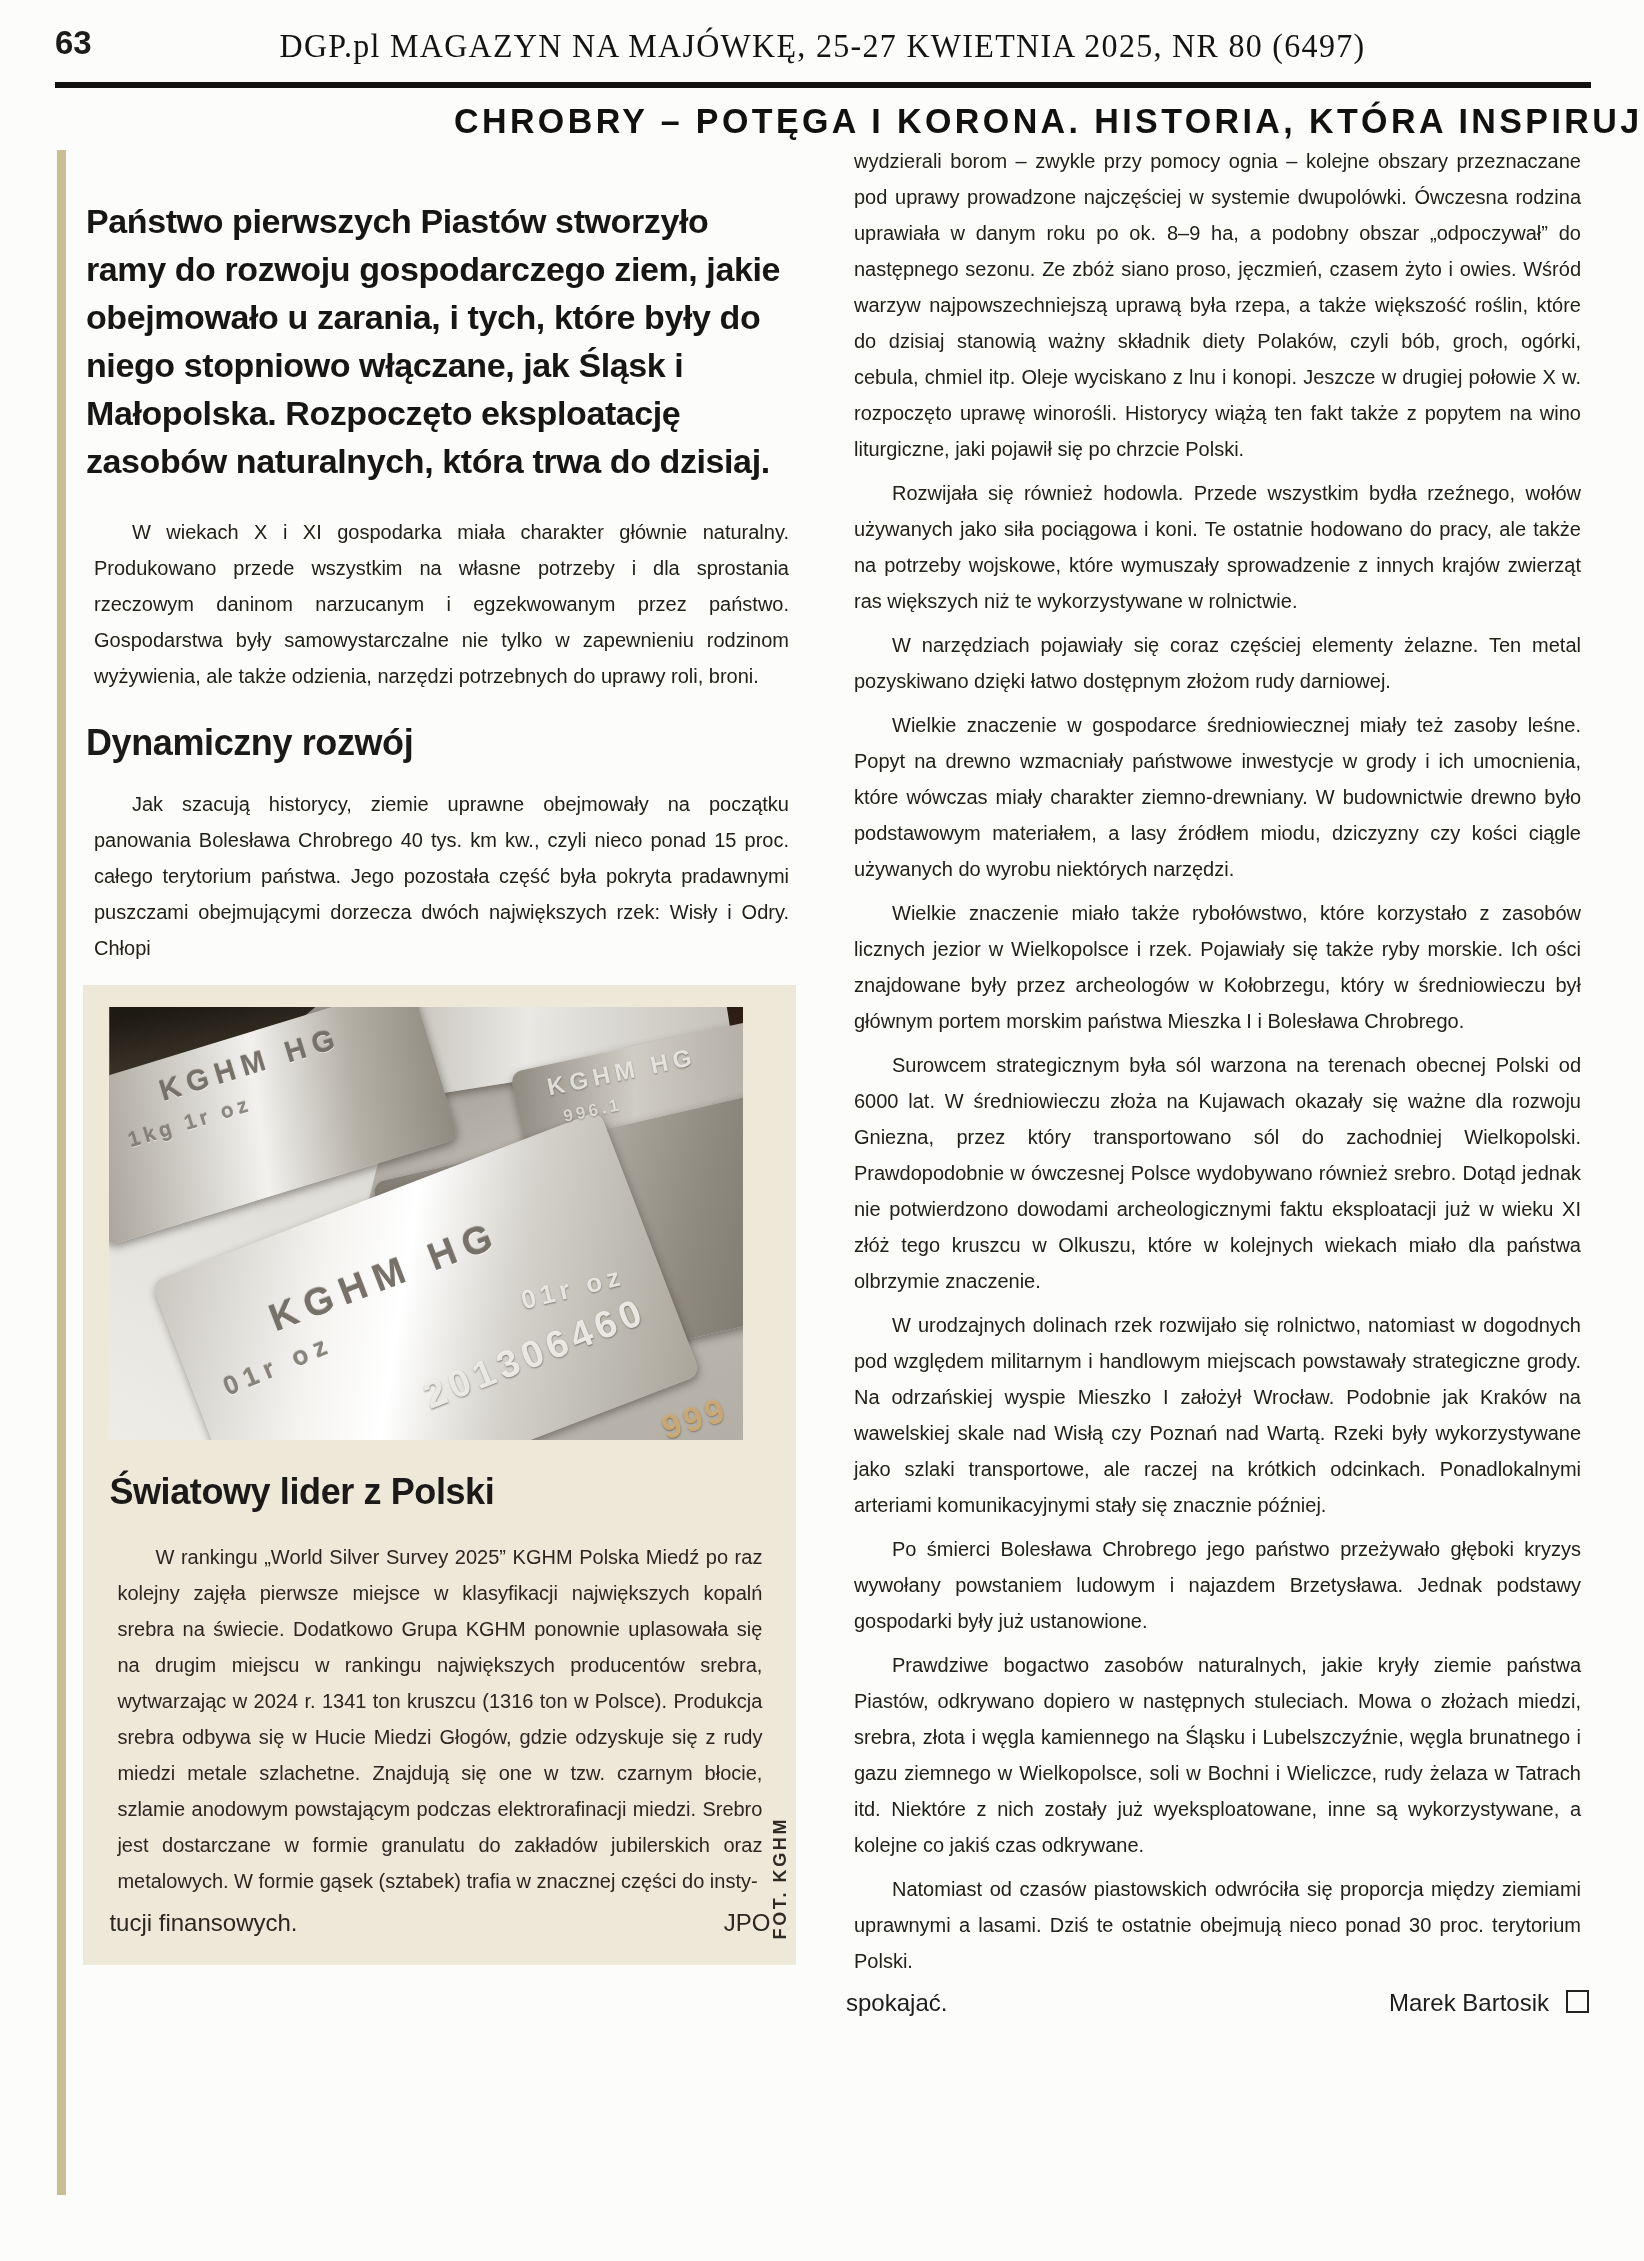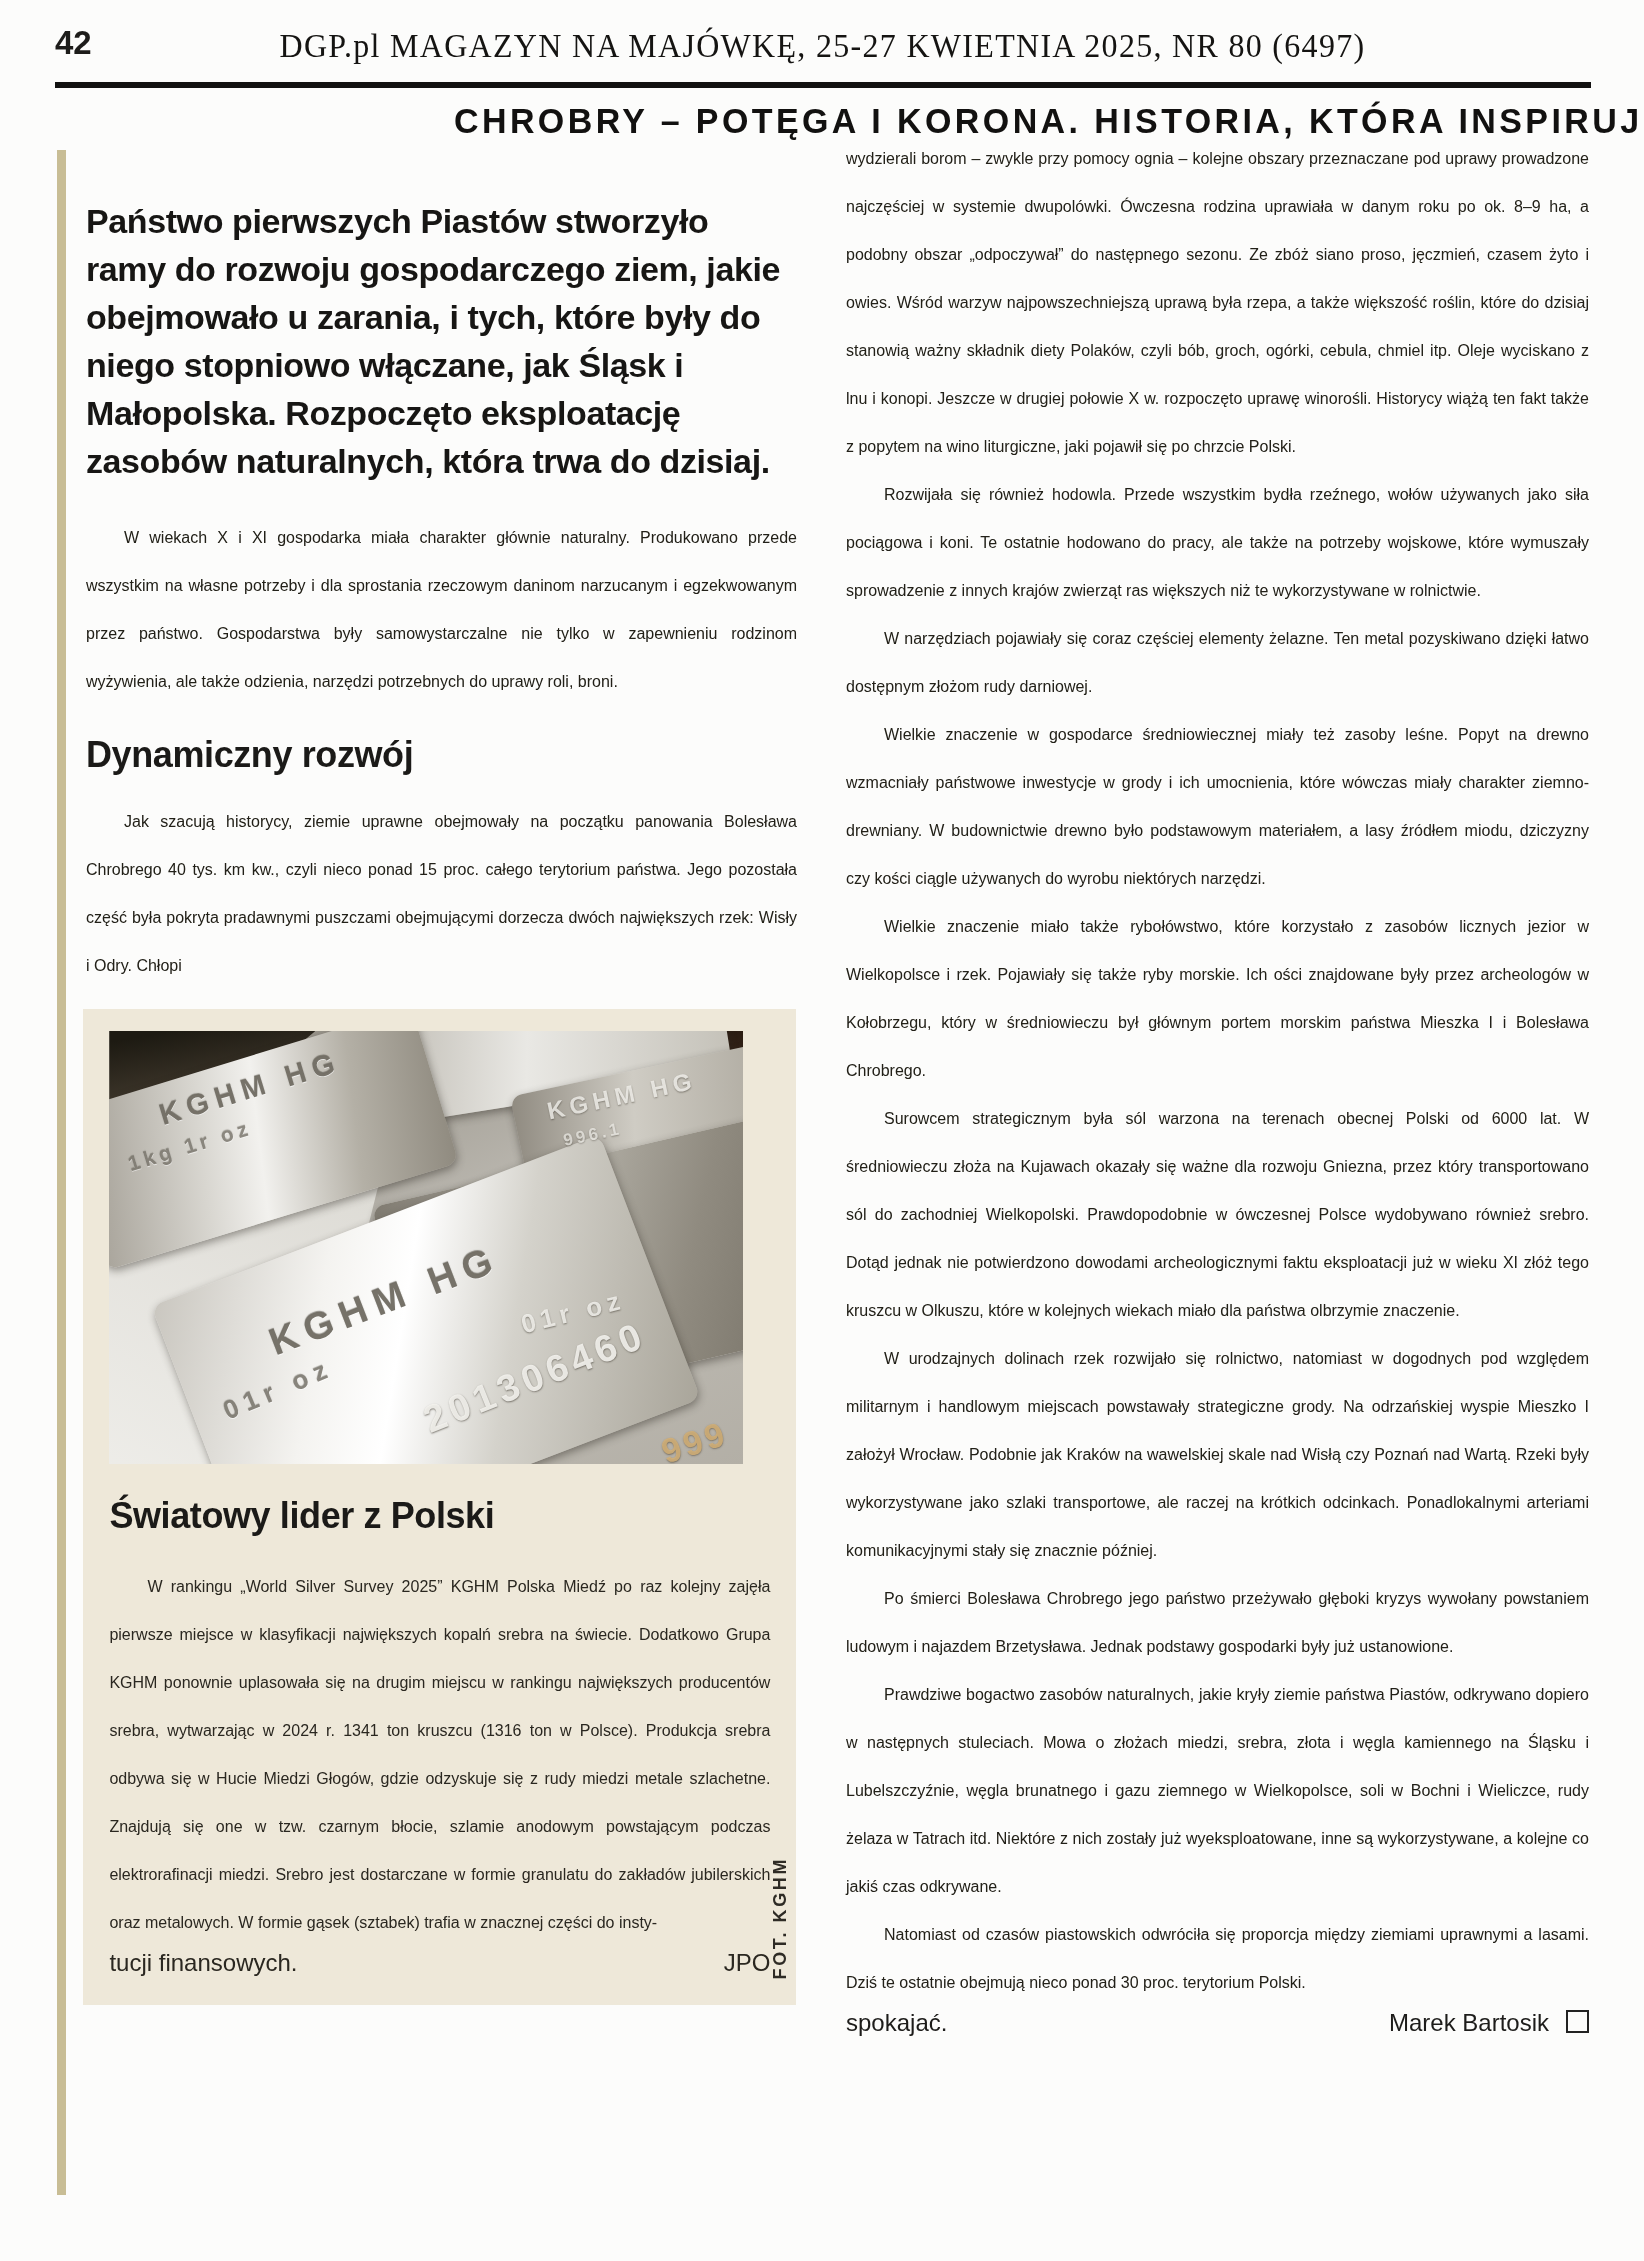--- a/index.html
+++ b/index.html
@@ -25,21 +25,21 @@
   
   .accent-bar{position:absolute;left:57px;top:150px;width:9.4px;height:2045px;background:#c8bd95;}
   .col-left{position:absolute;left:86px;top:146px;width:711px;}
   .col-right{position:absolute;left:846px;top:135px;width:743px;}
   h1{margin:0;font-size:77px;line-height:86px;font-weight:300;letter-spacing:-2.6px;color:#1b1a18;}
   h1 span{display:block;}
   .lead{
     margin:51px 0 0 0;font-size:34px;line-height:48px;font-weight:bold;
     letter-spacing:-0.4px;color:#171614;text-align:left;
   }
-  p.body{margin:0;font-size:16px;line-height:48px;text-align:justify;color:#222018;}
+  p.body{margin:8px;font-size:20px;line-height:36px;text-align:justify;color:#222018;}
   p.body.indent{text-indent:38px;}
   .col-left p.first{margin-top:29px;}
   h2{margin:29px 0 24px 0;font-size:36px;line-height:39px;font-weight:bold;letter-spacing:-0.4px;color:#1b1a18;}
   .col-right h2{margin:38px 0 31px 0;}
   
   .byline-row{display:flex;justify-content:space-between;align-items:baseline;font-size:24px;line-height:32px;text-align:right;}
   .byline{font-size:24px;}
   .end-mark{display:inline-block;width:19px;height:19px;border:2.6px solid #222;margin-left:17px;vertical-align:-1.7px;}
   
   .info-box{
@@ -93,21 +93,21 @@
     position:absolute;right:5.1px;bottom:26px;
     writing-mode:vertical-rl;transform:rotate(180deg);
     font-size:18px;font-weight:bold;letter-spacing:2.6px;color:#2e2b25;
   }
 </style>
 </head>
 <body>
 
 <div>
 
-  <div class="page-num">42</div>
+  <div class="page-num">63</div>
   <div class="masthead">DGP.pl MAGAZYN NA MAJÓWKĘ, 25-27 KWIETNIA 2025, NR 80 (6497)</div>
   <div class="head-rule"></div>
   <div class="kicker">CHROBRY – POTĘGA I KORONA. HISTORIA, KTÓRA INSPIRUJE</div>
 
   <div class="accent-bar"></div>
 
   <div class="col-left">
     <p class="lead">Państwo pierwszych Piastów stworzyło ramy do rozwoju gospodarczego ziem, jakie obejmowało u zarania, i tych, które były do niego stopniowo włączane, jak Śląsk i Małopolska. Rozpoczęto eksploatację zasobów naturalnych, która trwa do dzisiaj.</p>
     <p class="body first indent">W wiekach X i XI gospodarka miała charakter głównie naturalny. Produkowano przede wszystkim na własne potrzeby i dla sprostania rzeczowym daninom narzucanym i egzekwowanym przez państwo. Gospodarstwa były samowystarczalne nie tylko w zapewnieniu rodzinom wyżywienia, ale także odzienia, narzędzi potrzebnych do uprawy roli, broni.</p>
     <h2>Dynamiczny rozwój</h2>

